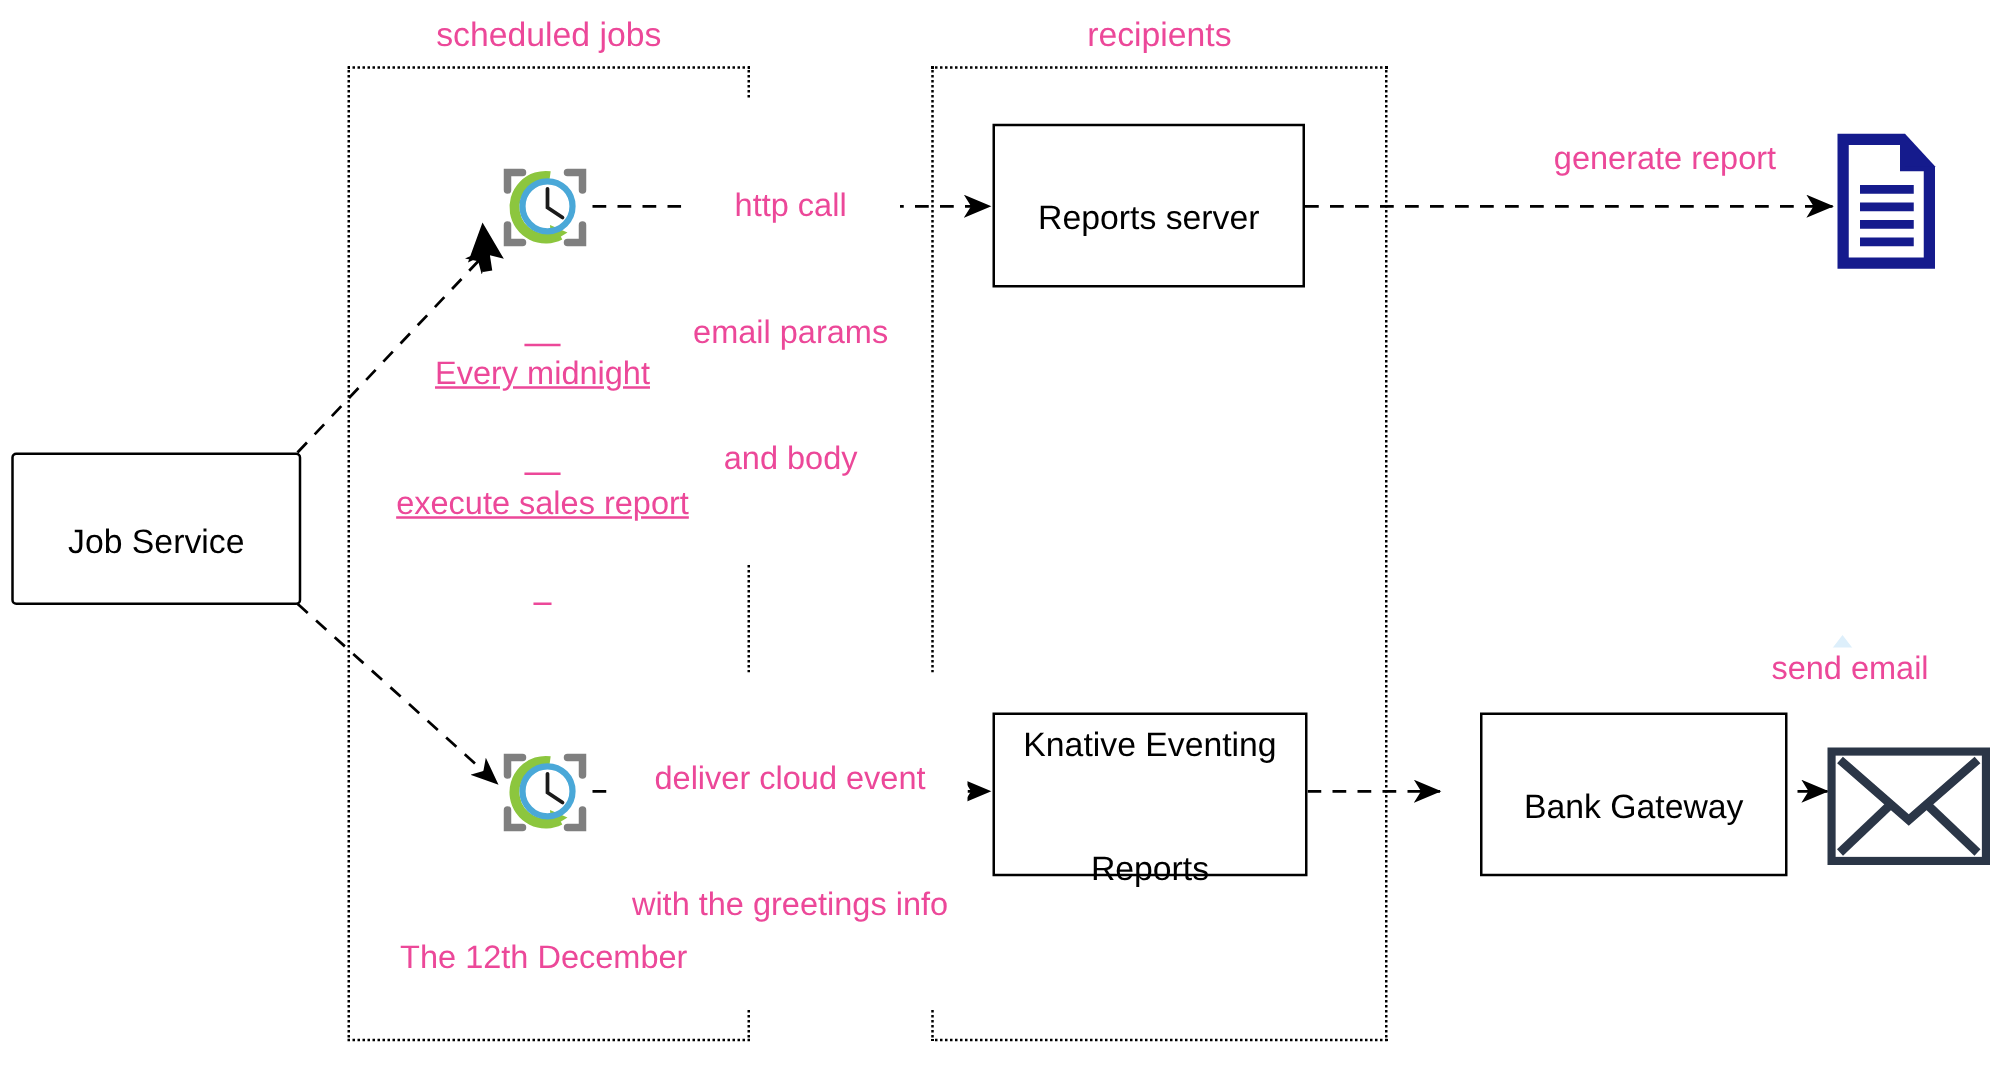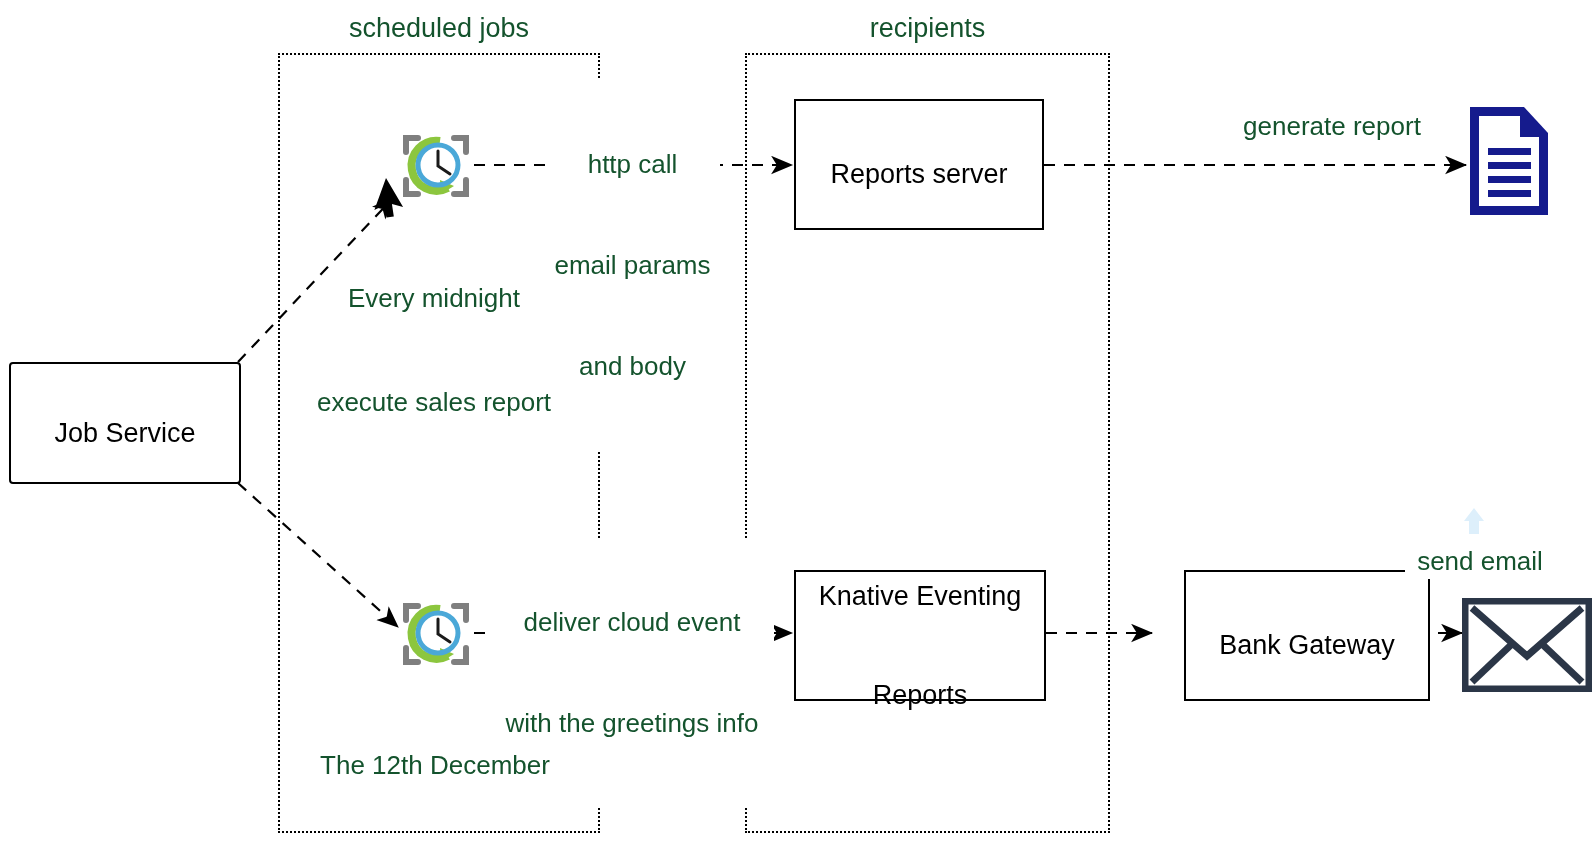--- a/index.html
+++ b/index.html
@@ -21,21 +21,21 @@
     left: 0;
     top: 0;
     width: 1596px;
     height: 859px;
     pointer-events: none;
   }
   .txt {
     position: absolute;
     white-space: pre;
     line-height: 1.22;
-    color: #14532d;
+    color: #ec4899;
   }
   .group-label {
     font-size: 27px;
     text-align: center;
   }
   .node-label {
     font-size: 27px;
     text-align: center;
     line-height: 1.28;
     margin-top: 20px;
@@ -188,23 +188,23 @@
     <div>and body</div>
   </div>
 
   <div class="txt edge-label" style="left:490px; top:538px; width:284px;">
     <div>deliver cloud event</div>
     <div>with the greetings info</div>
   </div>
 
   <div class="txt edge-label" style="left:1232px; top:110px; width:200px;">generate report</div>
 
-  <div class="txt edge-label" style="left:1405px; top:545px; width:150px;">send email</div>
-
-  <div class="txt ann-label" style="left:300px; top:212px; width:268px;">
+  <div class="txt edge-label" style="left:1405px; top:518px; width:150px;">send email</div>
+
+  <div class="txt ann-label" style="left:300px; top:212px; width:268px;text-decoration:underline;">
     <div>Every midnight</div>
     <div>execute sales report</div>
   </div>
 
   <div class="txt ann-label" style="left:275px; top:679px; width:320px;">
     <div>The 12th December</div>
     <div>send birthday greetings</div>
     
   </div>
 

